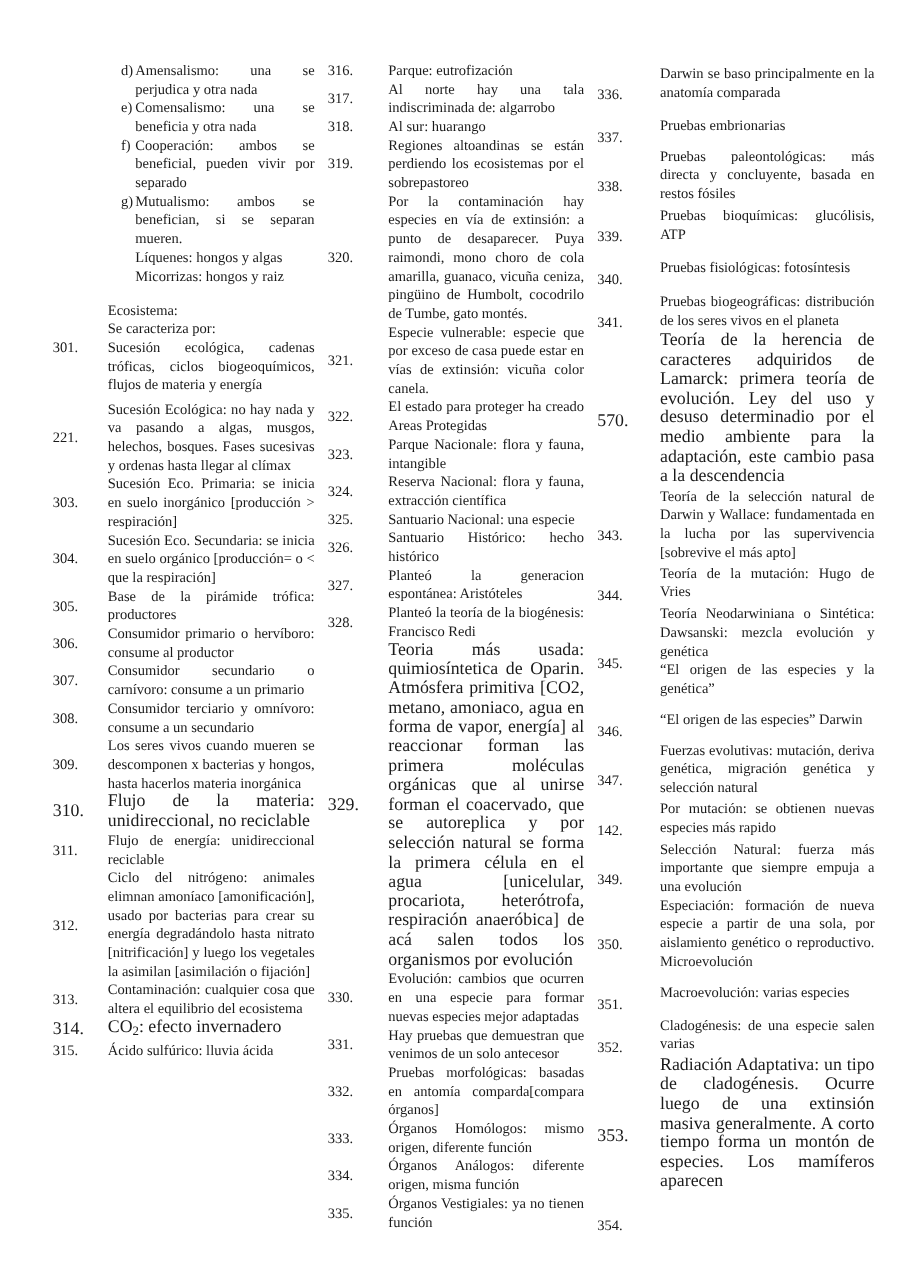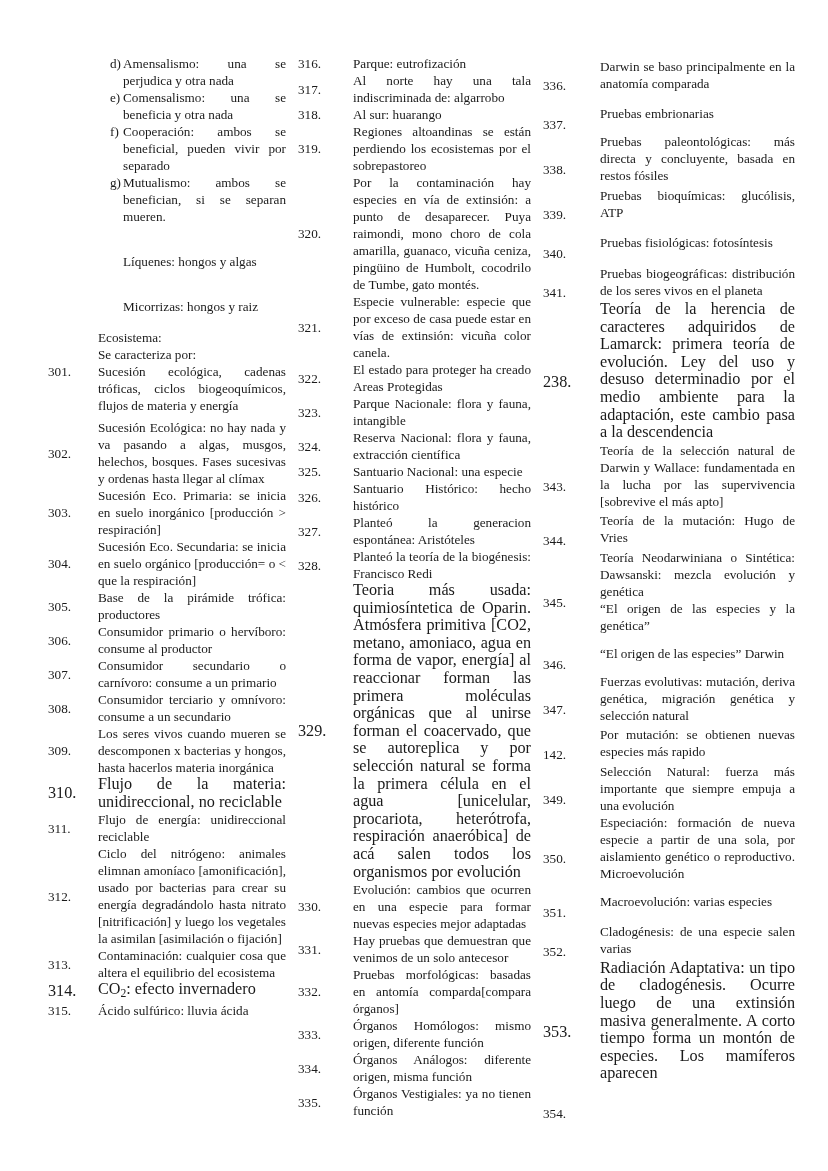--- a/index.html
+++ b/index.html
@@ -81,21 +81,20 @@
     flex: 1 1 auto;
     text-align: justify;
     text-align-last: left;
   }
   .plainline {
     font-size: 13.2px;
     line-height: 17px;
     padding-left: 75px;
     text-align: justify;
     text-align-last: left;
-    margin-top: 28px;
   }
   sub { font-size: 0.72em; vertical-align: -0.22em; }
 </style>
 </head>
 <body>
 
 <div class="page">
   <div class="columns">
 
     <div class="col col-1">
@@ -127,21 +126,21 @@
           <div class="entry">
             <div class="num">301.</div>
             <div class="body">
               <div class="jst">Ecosistema:</div>
               <div class="jst">Se caracteriza por:</div>
               <div class="jst">Sucesión ecológica, cadenas tróficas, ciclos biogeoquímicos, flujos de materia y energía</div>
             </div>
           </div>
           <div class="spacer-xs"></div>
           <div class="entry">
-            <div class="num">302.</div>
+            <div class="num">221.</div>
             <div class="body">
               <div class="jst">Sucesión Ecológica: no hay nada y va pasando a algas, musgos, helechos, bosques. Fases sucesivas y ordenas hasta llegar al clímax</div>
             </div>
           </div>
           <div class="entry">
             <div class="num">303.</div>
             <div class="body">
               <div class="jst">Sucesión Eco. Primaria: se inicia en suelo inorgánico [producción &gt; respiración]</div>
             </div>
           </div>
@@ -377,21 +376,21 @@
               <div class="jst">Pruebas fisiológicas: fotosíntesis</div>
             </div>
           </div>
           <div class="entry">
             <div class="num">341.</div>
             <div class="body">
               <div class="jst">Pruebas biogeográficas: distribución de los seres vivos en el planeta</div>
             </div>
           </div>
           <div class="entry big">
-            <div class="num">238.</div>
+            <div class="num">570.</div>
             <div class="body">
               <div class="jst">Teoría de la herencia de caracteres adquiridos de Lamarck: primera teoría de evolución. Ley del uso y desuso determinadio por el medio ambiente para la adaptación, este cambio pasa a la descendencia</div>
             </div>
           </div>
           <div class="entry">
             <div class="num">343.</div>
             <div class="body">
               <div class="jst">Teoría de la selección natural de Darwin y Wallace: fundamentada en la lucha por las supervivencia [sobrevive el más apto]</div>
             </div>
           </div>

